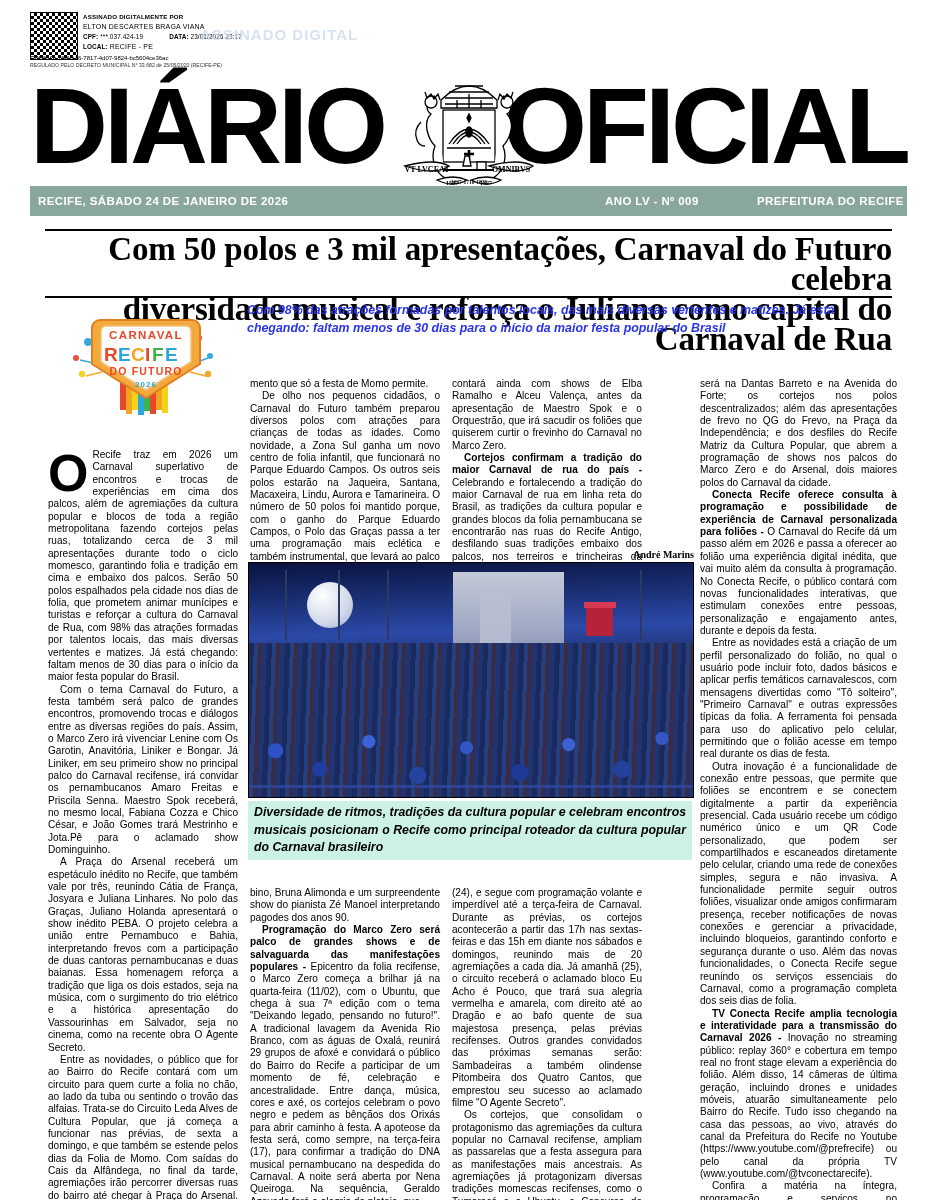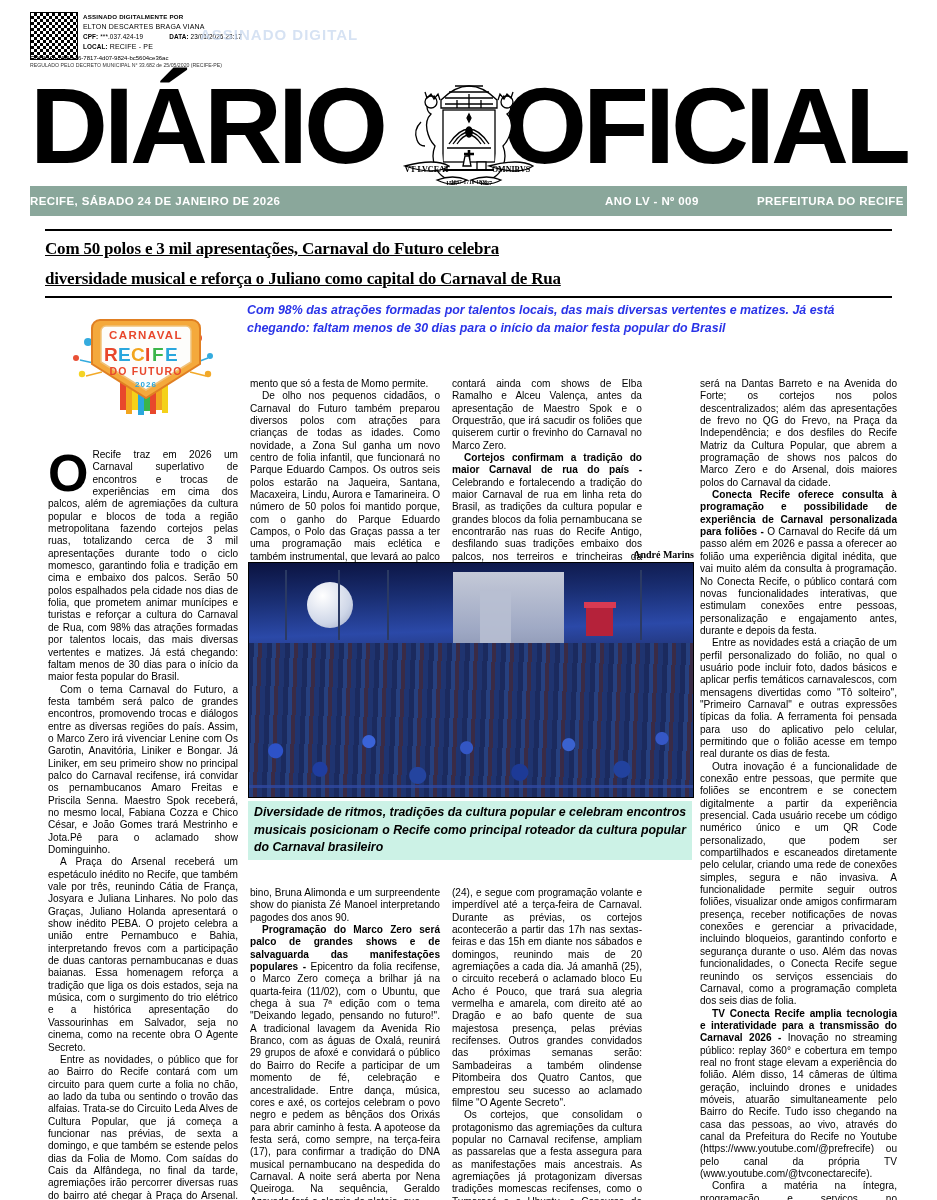--- a/index.html
+++ b/index.html
@@ -27,29 +27,29 @@
   .mh-word{position:absolute;top:0;font-family:"Liberation Sans",sans-serif;font-weight:bold;
            font-size:108px;line-height:108px;letter-spacing:-4px;}
   .mh-left{left:0;}
   .mh-right{right:0;}
   .crest{position:absolute;left:50%;top:-2px;transform:translateX(-50%);width:180px;height:124px;}
 
   
   .infobar{position:absolute;left:30px;top:186px;width:877px;height:30px;background:#8aa79b;
            display:flex;align-items:center;color:#fff;font-weight:bold;font-size:11.5px;
            letter-spacing:.4px;}
-  .infobar .ib-date{text-align:right;}
+  .infobar .ib-date{margin-left:8px;text-align:right;}
   .infobar .ib-ano{position:absolute;left:575px;}
   .infobar .ib-pref{position:absolute;left:727px;}
 
   
   .rule-top{position:absolute;left:45px;top:229px;width:847px;height:2px;background:#000;}
-  .headline{position:absolute;left:45px;top:234px;width:847px;text-align:left;
-            font-family:"Liberation Serif",serif;font-weight:bold;font-size:17px;
-            line-height:30px;letter-spacing:-.2px;text-decoration:underline;}
+  .headline{position:absolute;left:45px;top:234px;width:847px;text-align:right;
+            font-family:"Liberation Serif",serif;font-weight:bold;font-size:33px;
+            line-height:30px;letter-spacing:-.2px;}
   .rule-bot{position:absolute;left:45px;top:296px;width:847px;height:1.5px;background:#000;}
 
   .subhead{position:absolute;left:247px;top:302px;width:652px;color:#2a34e8;
            font-family:"Liberation Sans",sans-serif;font-style:italic;font-weight:bold;
            font-size:12.4px;line-height:17.5px;text-align:left;}
 
   
   .logo{position:absolute;left:58px;top:312px;width:175px;height:105px;}
 
   

